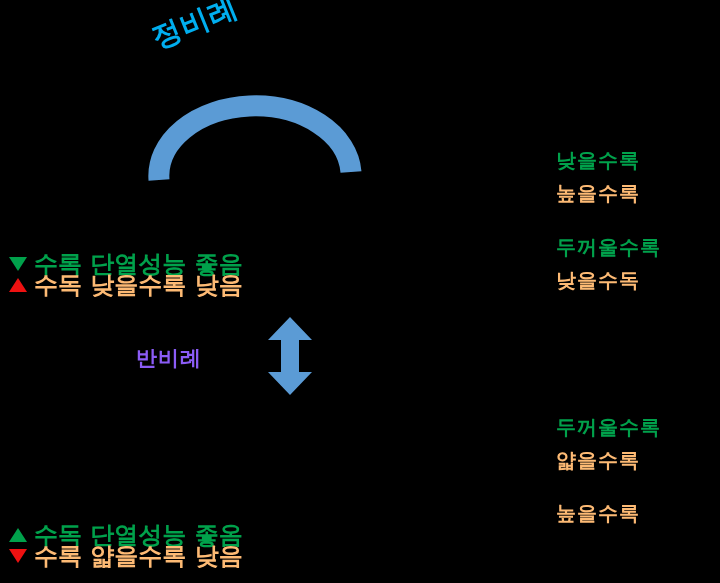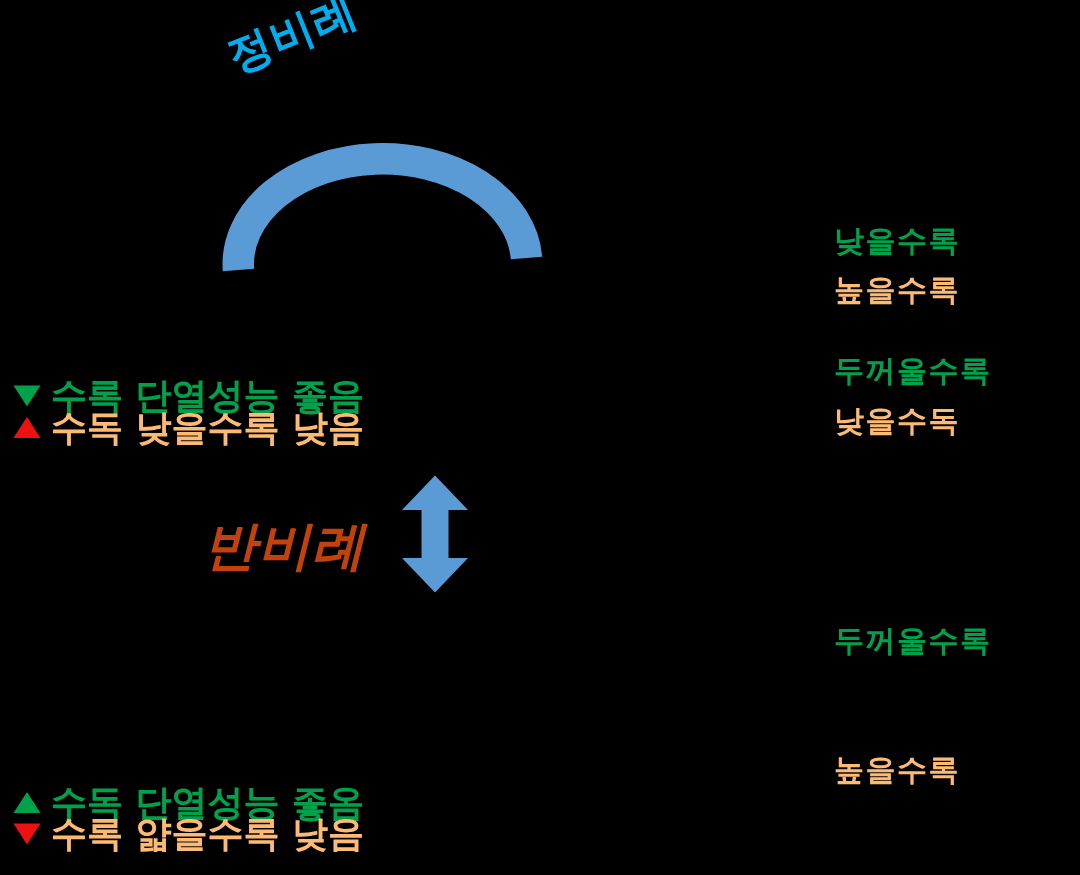--- a/index.html
+++ b/index.html
@@ -31,24 +31,23 @@
     color: #00AEEF;
     transform: rotate(-22deg);
     transform-origin: left top;
     letter-spacing: 1px;
   }
 
   
   #inverse-label {
     left: 136px;
     top: 348px;
-    font-size: 35px;
-    color: #c2410c;
+    font-size: 21px;
+    color: #8b5cf6;
     letter-spacing: 1px;
-    font-style: italic;
   }
 
   
   #arc-shape {
     position: absolute;
     left: 148px;
     top: 60px;
     width: 215px;
     height: 125px;
   }
@@ -174,19 +173,20 @@
     <div class="note-line t-red">높을수록</div>
   </div>
 
   <div class="note-block" id="note-2">
     <div class="note-line t-green">두꺼울수록</div>
     <div class="note-line t-red">낮을수독</div>
   </div>
 
   <div class="note-block" id="note-3">
     <div class="note-line t-green">두꺼울수록</div>
+    <div class="note-line t-red">얇을수록</div>
   </div>
 
   <div class="note-block" id="note-4">
     <div class="note-line t-red">높을수록</div>
   </div>
 
 </div>
 
 </body></html>

